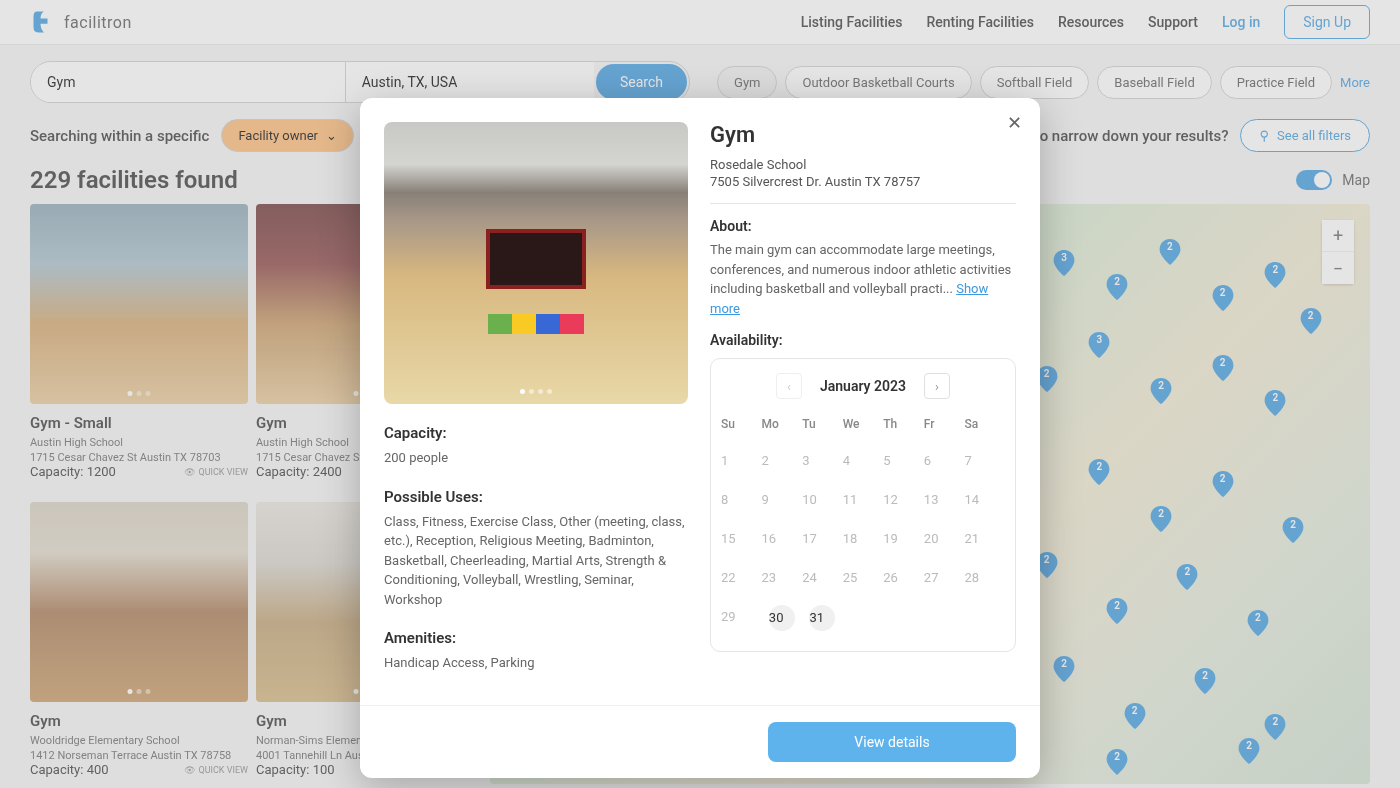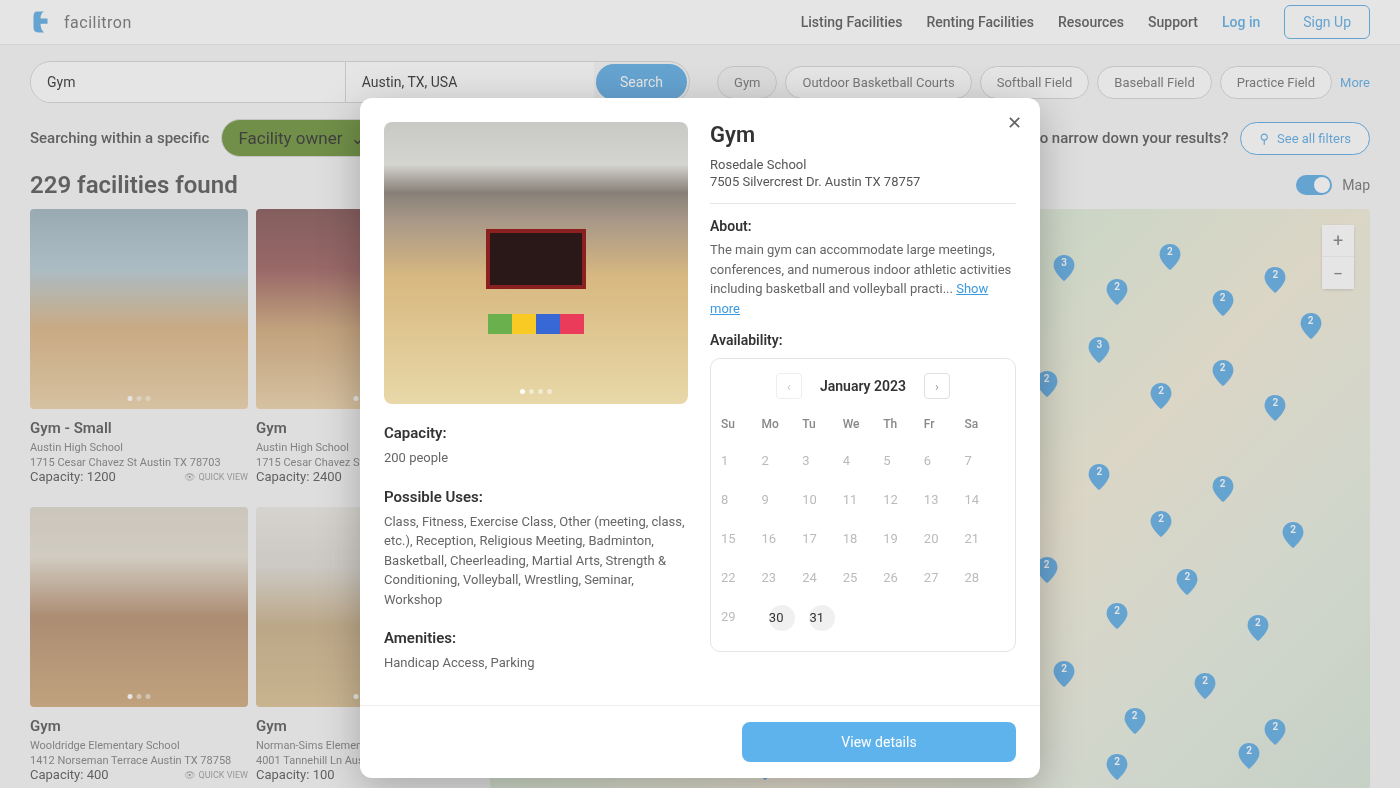--- a/index.html
+++ b/index.html
@@ -23,21 +23,21 @@
 .search-input.loc { width: 260px; }
 .search-btn { background: #3b9ae1; color: white; border: none; padding: 10px 24px; font-size: 14px; cursor: pointer; border-radius: 24px; margin: 2px; }
 .chips { display: flex; gap: 8px; margin-left: auto; align-items: center; }
 .chip { border: 1px solid #ccc; border-radius: 20px; padding: 8px 16px; font-size: 13px; color: #555; background: white; cursor: pointer; }
 .chip.active { background: #f0f0f0; }
 .more-link { color: #3b9ae1; font-size: 13px; cursor: pointer; }
 
 
 .filter-row { padding: 16px 30px 0; display: flex; align-items: center; gap: 12px; }
 .filter-row .label { font-size: 15px; color: #333; font-weight: 500; }
-.owner-btn { border: 1px solid #ccc; border-radius: 20px; padding: 8px 16px; font-size: 17px; display: flex; align-items: center; gap: 8px; background: #4d7c0f; cursor: pointer; }
+.owner-btn { border: 1px solid #ccc; border-radius: 20px; padding: 8px 16px; font-size: 13px; display: flex; align-items: center; gap: 8px; background: #fdba74; cursor: pointer; }
 .q-mark { color: #888; font-size: 14px; }
 .narrow-text { margin-left: auto; font-size: 15px; color: #333; font-weight: 500; }
 .filters-btn { border: 1px solid #3b9ae1; color: #3b9ae1; border-radius: 20px; padding: 8px 18px; font-size: 13px; display: flex; align-items: center; gap: 8px; background: white; cursor: pointer; }
 
 
 .results-header { padding: 14px 30px 10px; display: flex; align-items: center; }
 .results-count { font-size: 24px; font-weight: 600; color: #333; }
 .map-toggle { margin-left: auto; display: flex; align-items: center; gap: 10px; }
 .toggle { width: 36px; height: 20px; background: #3b9ae1; border-radius: 10px; position: relative; cursor: pointer; }
 .toggle::after { content: ''; position: absolute; right: 2px; top: 2px; width: 16px; height: 16px; background: white; border-radius: 50%; }
@@ -108,21 +108,21 @@
 .cal-nav { width: 26px; height: 26px; border: 1px solid #e0e0e0; border-radius: 4px; display: flex; align-items: center; justify-content: center; color: #999; cursor: pointer; font-size: 13px; background: white; }
 .cal-nav.disabled { color: #ccc; border-color: #eee; }
 .cal-month { font-size: 14px; font-weight: 600; color: #333; }
 .cal-grid { display: grid; grid-template-columns: repeat(7, 1fr); gap: 4px 0; }
 .cal-dow { font-size: 12px; color: #888; font-weight: 500; padding: 8px 0; }
 .cal-day { font-size: 13px; color: #bbb; padding: 10px 0; cursor: pointer; }
 .cal-day.avail { color: #333; background: #f0f0f0; border-radius: 50%; width: 26px; height: 26px; padding: 0; line-height: 26px; margin: 6px auto; }
 
 
 .modal-footer { border-top: 1px solid #eee; padding: 16px 24px; }
-.view-details-btn { width: 274px; margin-left: auto; display: block; background: #5eb3ec; color: white; border: none; border-radius: 8px; padding: 12px 0; font-size: 14px; cursor: pointer; }
+.view-details-btn { width: 248px; margin-left: auto; display: block; background: #5eb3ec; color: white; border: none; border-radius: 8px; padding: 12px 0; font-size: 14px; cursor: pointer; }
 </style>
 </head>
 <body>
 
 <div class="header">
   <div class="logo">
     <svg class="logo-icon" viewBox="0 0 32 32">
         <path d="M8 4 Q4 4 4 10 L4 22 Q4 28 10 28 L16 28 Q12 24 12 18 L20 18 L20 12 L12 12 Q12 6 16 4 Z" fill="#3b9ae1"></path>
       </svg>
     <span class="logo-text">facilitron</span>

